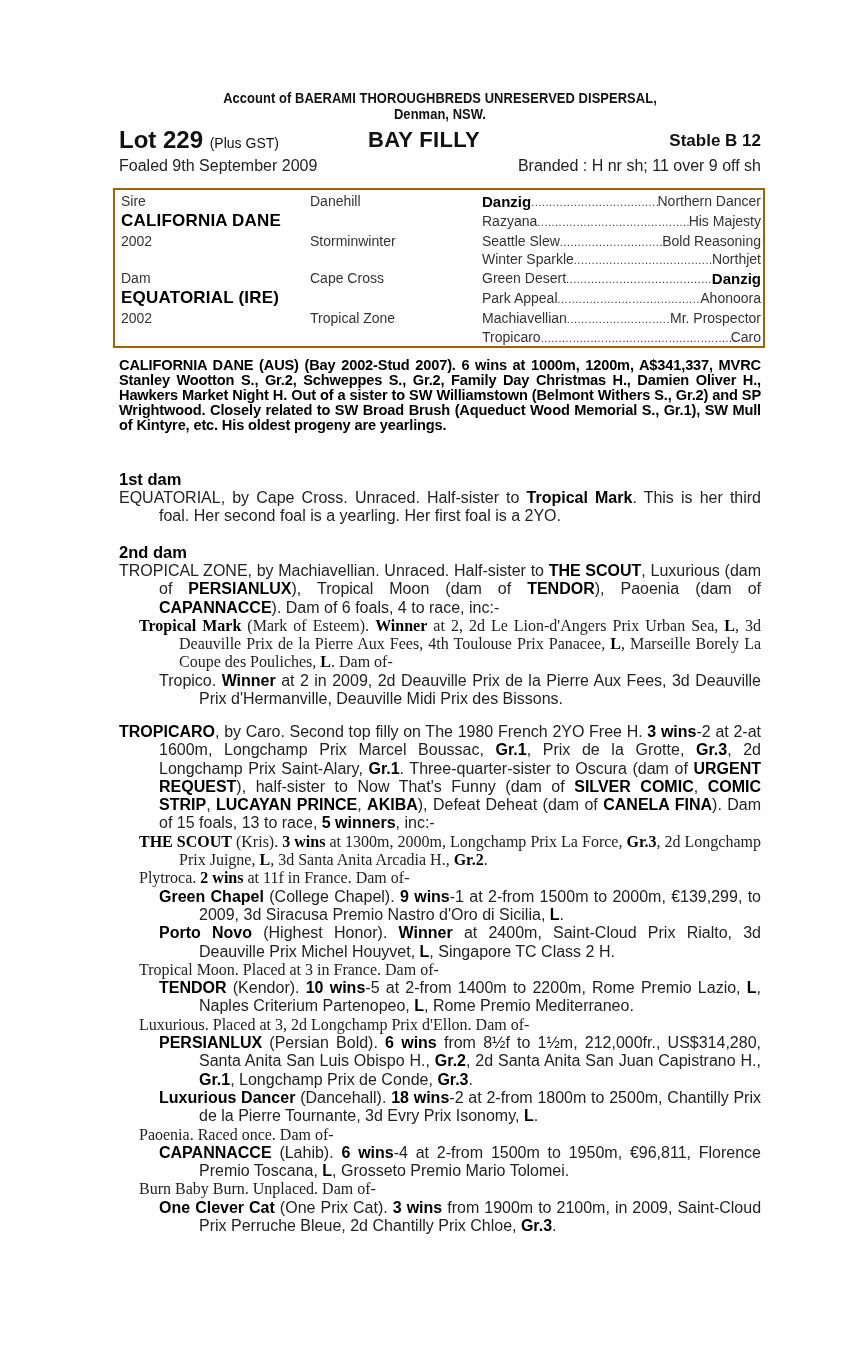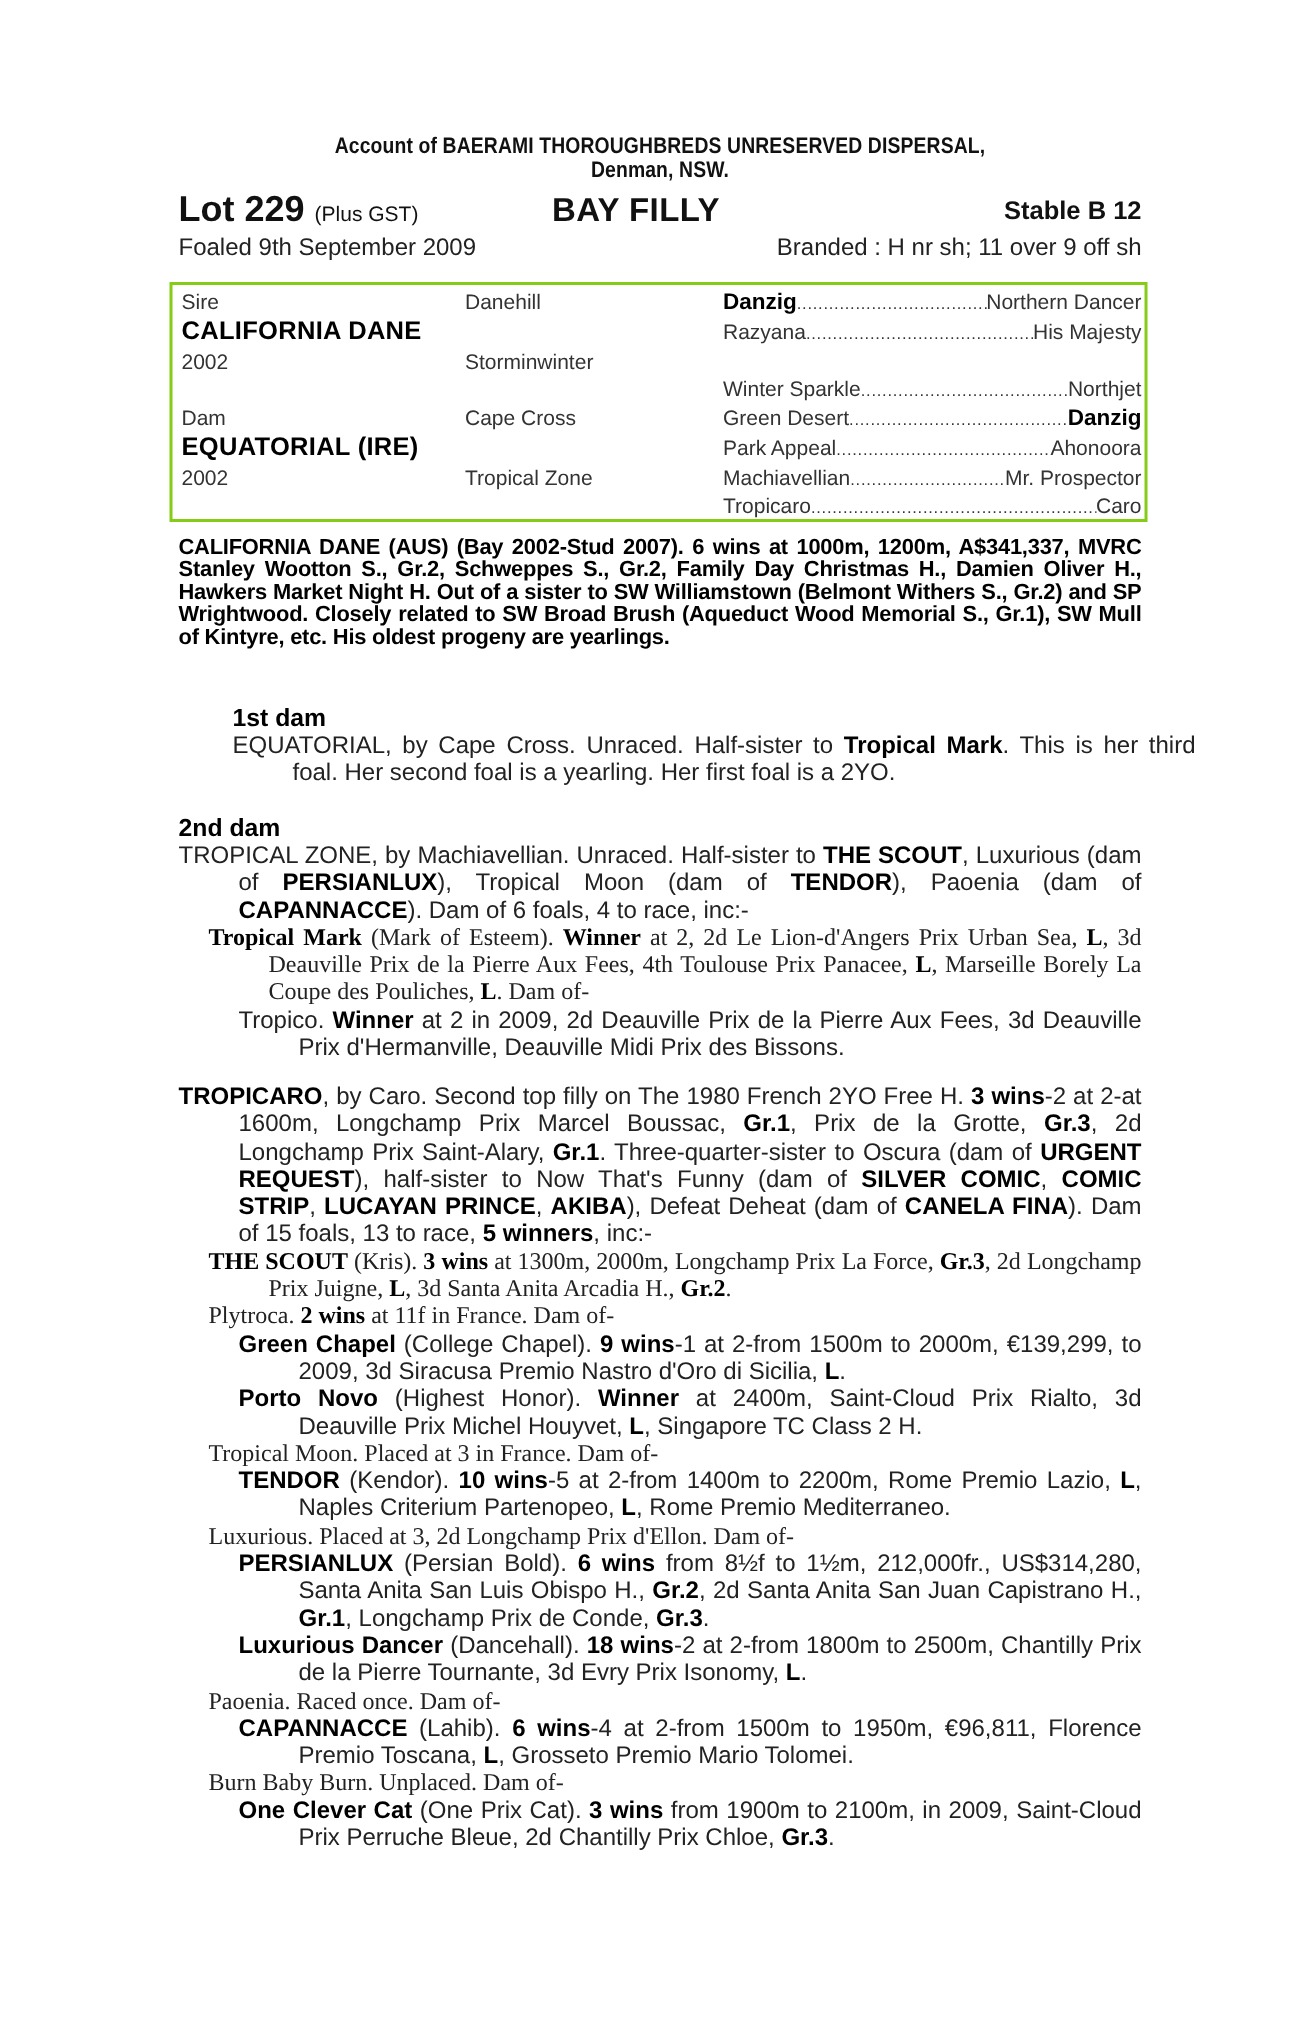--- a/index.html
+++ b/index.html
@@ -6,21 +6,21 @@
   body { width: 860px; height: 1356px; position: relative; color: #111; font-family: "Liberation Sans", sans-serif; }
   .page { position: absolute; left: 119px; top: 90px; width: 642px; }
   .consignor { text-align: center; font-family: "Liberation Sans", sans-serif; font-weight: bold; font-size: 15px; line-height: 16px; transform: scaleX(0.86); transform-origin: center; letter-spacing: 0.1px; }
   .lotrow { position: relative; height: 26px; margin-top: 5px; }
   .lot { position: absolute; left: 0; top: 0; font-weight: bold; font-size: 24px; line-height: 26px; }
   .lot .gst { font-weight: normal; font-size: 14px; }
   .sex { position: absolute; left: 249px; top: 0; font-weight: bold; font-size: 22px; line-height: 26px; letter-spacing: 0.3px; }
   .stable { position: absolute; right: 0; top: 3px; font-weight: bold; font-size: 17px; line-height: 22px; }
   .foalrow { position: relative; height: 22px; margin-top: 2px; font-size: 16px; line-height: 22px; color: #222; }
   .foalrow .brand { position: absolute; right: 0; top: 0; }
-  .pedbox { position: absolute; left: -6px; top: 98px; width: 652px; height: 160px; border: 2px solid #84cc16; box-sizing: border-box; font-size: 14px; color: #333; padding-left: 16px; }
+  .pedbox { position: absolute; left: -6px; top: 98px; width: 652px; height: 160px; border: 2px solid #a16207; box-sizing: border-box; font-size: 14px; color: #333; padding-left: 16px; }
   .pedbox .cell { position: absolute; white-space: nowrap; line-height: 19px; }
   .pedbox .big { font-weight: bold; font-size: 17px; color: #000; letter-spacing: 0.2px; }
   .gg { position: absolute; left: 367px; width: 279px; display: flex; line-height: 19px; white-space: nowrap; overflow: hidden; }
   .gg .dots { flex: 1; overflow: hidden; color: #333; }
   .gg .dots::before { content: "................................................................................................................"; letter-spacing: 0.5px; font-size: 11px; }
   .gg b { color: #000; font-size: 15px; }
   .sirepara { position: absolute; left: 0; top: 268px; width: 642px; font-weight: bold; font-size: 14.6px; line-height: 15px; text-align: justify; color: #000; letter-spacing: -0.15px; }
   .section { position: absolute; left: 0; width: 642px; font-size: 16px; line-height: 18.3px; color: #222; }
   .section h3 { margin: 0; font-weight: bold; font-size: 16.5px; line-height: 19px; color: #000; }
   .section p { margin: 0; text-align: justify; }
@@ -65,20 +65,25 @@
     <div class="gg" style="top:2px;">
         <b>Danzig</b>
         <span class="dots"></span>
         <span>Northern Dancer</span>
       </div>
     <div class="gg" style="top:22px;">
         <span>Razyana</span>
         <span class="dots"></span>
         <span>His Majesty</span>
       </div>
+    <div class="gg" style="top:42px;">
+        <span>Seattle Slew</span>
+        <span class="dots"></span>
+        <span>Bold Reasoning</span>
+      </div>
     <div class="gg" style="top:60px;">
         <span>Winter Sparkle</span>
         <span class="dots"></span>
         <span>Northjet</span>
       </div>
     <div class="gg" style="top:79px;">
         <span>Green Desert</span>
         <span class="dots"></span>
         <b>Danzig</b>
       </div>
@@ -94,21 +99,21 @@
       </div>
     <div class="gg" style="top:138px;">
         <span>Tropicaro</span>
         <span class="dots"></span>
         <span>Caro</span>
       </div>
   </div>
 
   <div class="sirepara">CALIFORNIA DANE (AUS) (Bay 2002-Stud 2007). 6 wins at 1000m, 1200m, A$341,337, MVRC Stanley Wootton S., Gr.2, Schweppes S., Gr.2, Family Day Christmas H., Damien Oliver H., Hawkers Market Night H. Out of a sister to SW Williamstown (Belmont Withers S., Gr.2) and SP Wrightwood. Closely related to SW Broad Brush (Aqueduct Wood Memorial S., Gr.1), SW Mull of Kintyre, etc. His oldest progeny are yearlings.</div>
 
-  <div class="section" style="top:380px;margin-left:36px;">
+  <div class="section" style="top:380px;">
     <h3>1st dam</h3>
     <p class="l0"><span>EQUATORIAL, by Cape Cross. Unraced. Half-sister to </span><b>Tropical Mark</b><span>. This is her third foal. Her second foal is a yearling. Her first foal is a 2YO.</span></p>
   </div>
 
   <div class="section" style="top:453px;">
     <h3>2nd dam</h3>
     <p class="l0"><span>TROPICAL ZONE, by Machiavellian. Unraced. Half-sister to </span><b>THE SCOUT</b><span>, Luxurious (dam of </span><b>PERSIANLUX</b><span>), Tropical Moon (dam of </span><b>TENDOR</b><span>), Paoenia (dam of </span><b>CAPANNACCE</b><span>). Dam of 6 foals, 4 to race, inc:-</span></p>
     <p class="l1"><b>Tropical Mark</b><span> (Mark of Esteem). </span><b>Winner</b><span> at 2, 2d Le Lion-d'Angers Prix Urban Sea, </span><b>L</b><span>, 3d Deauville Prix de la Pierre Aux Fees, 4th Toulouse Prix Panacee, </span><b>L</b><span>, Marseille Borely La Coupe des Pouliches, </span><b>L</b><span>. Dam of-</span></p>
     <p class="l2"><span>Tropico. </span><b>Winner</b><span> at 2 in 2009, 2d Deauville Prix de la Pierre Aux Fees, 3d Deauville Prix d'Hermanville, Deauville Midi Prix des Bissons.</span></p>
   </div>

